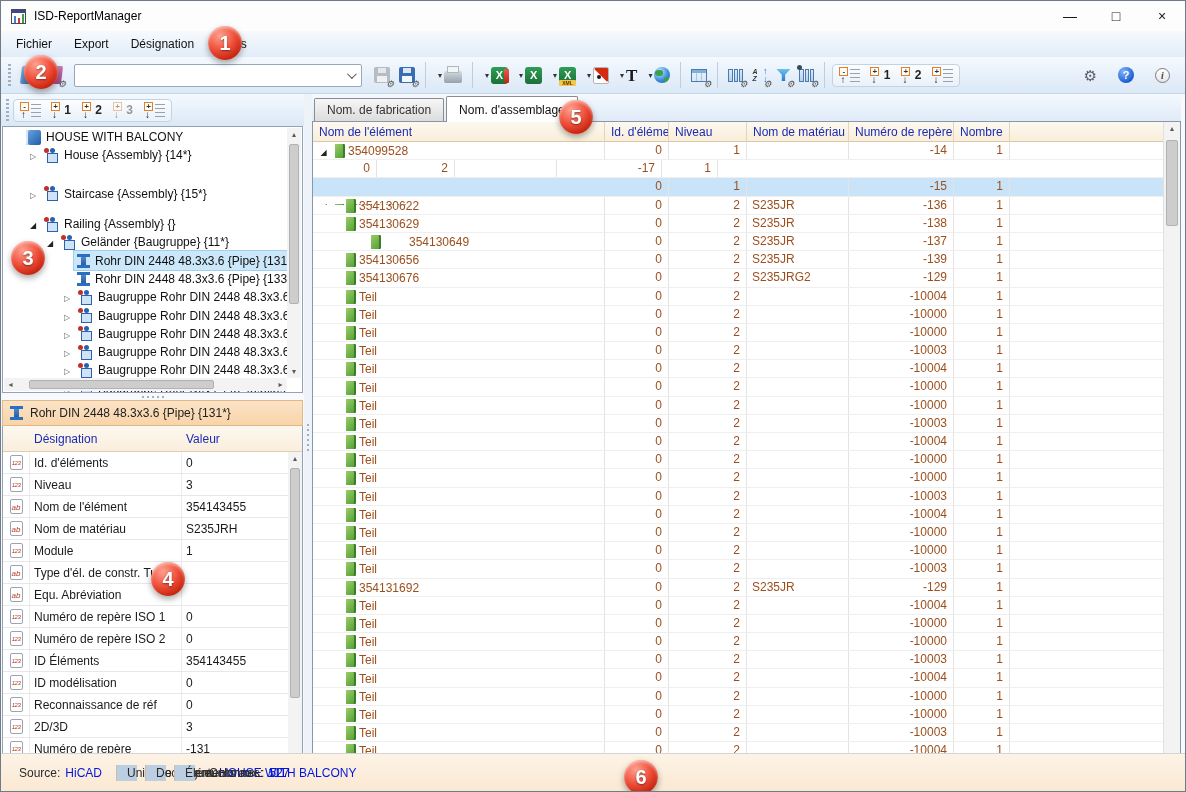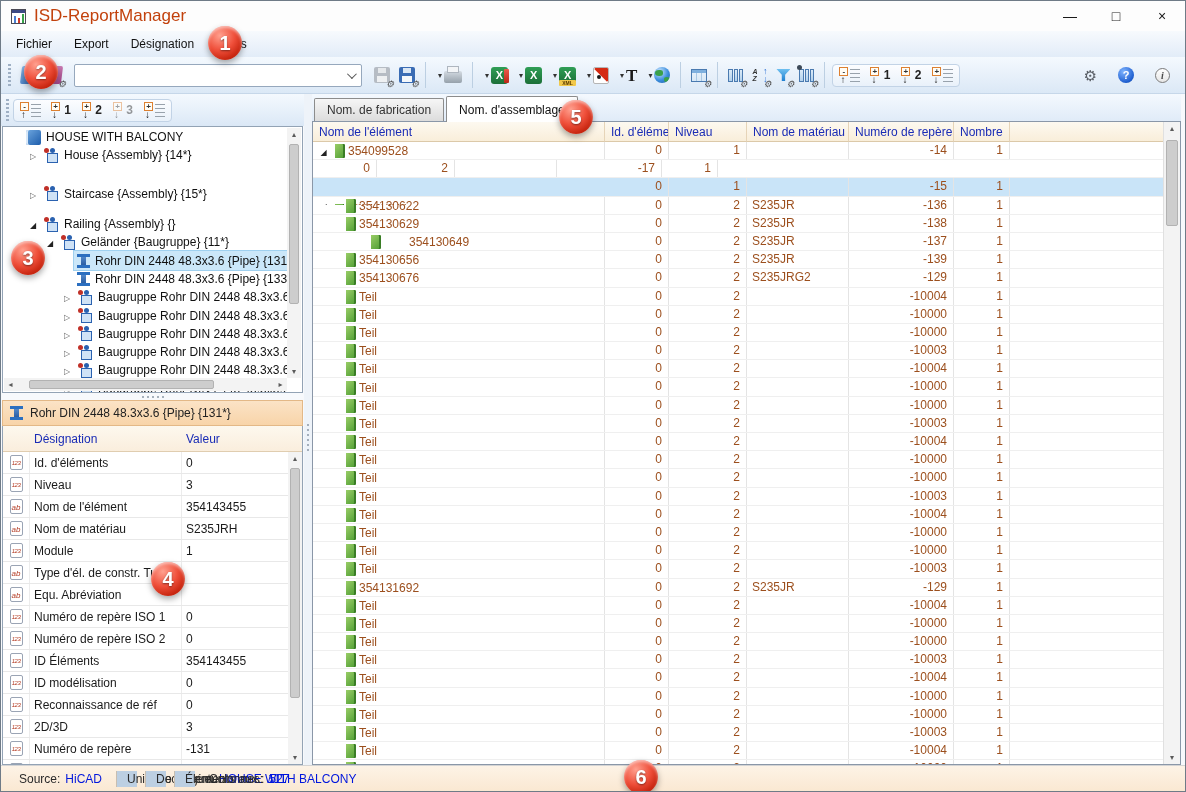--- a/index.html
+++ b/index.html
@@ -7,21 +7,21 @@
   .window{position:relative;width:1186px;height:792px;border:1px solid #6f7b87;background:#f7f9fc;
           font-family:"Liberation Sans",sans-serif;font-size:12px;color:#222;overflow:hidden}
 
   
   .titlebar{position:absolute;top:0;left:0;right:0;height:30px;background:#fdfdfd;display:flex;align-items:center;padding-left:10px;gap:8px}
   .app-icon{width:15px;height:15px;border:1px solid #4a4a55;background:
       linear-gradient(#3d4a85 0 0) 0 0/100% 3px no-repeat,
       linear-gradient(#4c7fd0 0 0) 2px 6px/2px 7px no-repeat,
       linear-gradient(#cc3a2a 0 0) 6px 8px/2px 5px no-repeat,
       linear-gradient(#37a24a 0 0) 10px 4px/2px 9px no-repeat,#fff}
-  .title-text{color:#c2410c;font-size:17px}
+  .title-text{color:#000000;font-size:12px}
   .wctrl{margin-left:auto;display:flex;height:30px}
   .wbtn{width:46px;height:30px;display:flex;align-items:center;justify-content:center;font-size:14px;color:#1a1a1a}
 
   
   .menubar{position:absolute;top:30px;left:0;right:0;height:26px;background:linear-gradient(#f7fafd,#e2ecf8);display:flex;align-items:center;padding-left:4px}
   .menu-item{padding:4px 11px;color:#111}
 
   
   .toolbar{position:absolute;top:56px;left:0;right:0;height:37px;background:linear-gradient(#f4f9fe,#dbe8f6);border-bottom:1px solid #c6d7e9;display:flex;align-items:center;padding:0 6px;gap:3px}
   .grip{width:3px;height:22px;background:repeating-linear-gradient(180deg,#9fb0c4 0 2px,transparent 2px 4px);margin:0 4px 0 1px;flex:none}
@@ -170,21 +170,21 @@
   .tcell.num{text-align:right;padding-right:6px}
   .tcell.col-mat{padding-left:5px}
   .tcell.col-name{display:flex;align-items:center;gap:3px}
   .tg{width:13px;flex:none;text-align:center}
   .gbook{width:12px;height:14px;flex:none;border-radius:1px;background:
       linear-gradient(#fff,#fff) 0 0/2px 100% no-repeat,
       linear-gradient(135deg,#9fd06a,#4f9e34);box-shadow:inset -2px 0 0 #3a7d26}
   .tsb{position:absolute;top:0;right:0;bottom:0;width:17px;background:#f3f3f3;border-left:1px solid #e0e0e0}
 
   
-  .statusbar{position:absolute;left:0;right:0;bottom:0;height:26px;background:linear-gradient(#fdf3e6,#fae8d2);border-top:1px solid #d4d4d4;display:flex;align-items:center;padding-left:8px}
+  .statusbar{position:absolute;left:0;right:0;bottom:0;height:38px;background:linear-gradient(#fdf3e6,#fae8d2);border-top:1px solid #d4d4d4;display:flex;align-items:center;padding-left:8px}
   .seg{display:flex;align-items:center;padding:0 10px;height:16px;gap:5px;white-space:nowrap}
   .seg.sep{border-left:1px solid #c8beb0}
   .slabel{color:#2a2a2a}
   .svalue{color:#0016dd}
 
   
   .badge{position:absolute;width:34px;height:34px;border-radius:50%;transform:translate(-50%,-50%);
     background:radial-gradient(circle at 35% 28%,#ffa08f,#ef4f3a 45%,#c01e08 80%,#991103);
     box-shadow:0 3px 6px rgba(0,0,0,.35), inset 0 2px 3px rgba(255,255,255,.55);
     color:#fff;display:flex;align-items:center;justify-content:center;font-size:20px;font-weight:bold;

